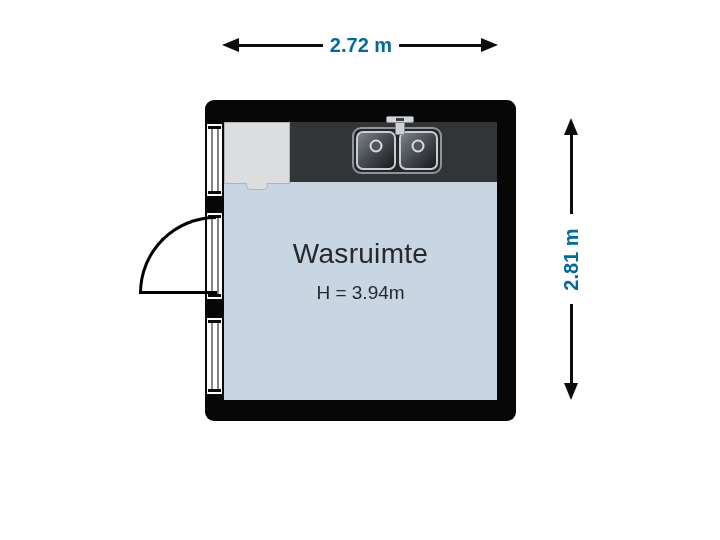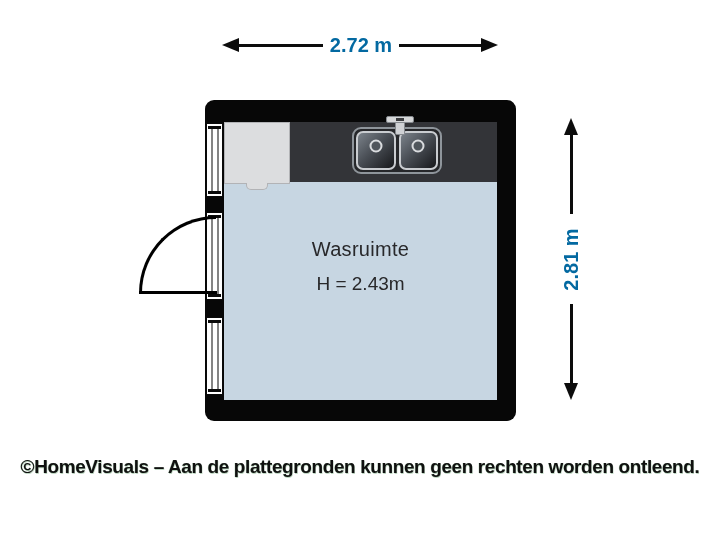--- a/index.html
+++ b/index.html
@@ -46,21 +46,21 @@
   .ah-right{left:481px;top:38px;border-top:7px solid transparent;border-bottom:7px solid transparent;border-left:17px solid #0c0c0c;}
   .ah-up  {left:564px;top:118px;border-left:7px solid transparent;border-right:7px solid transparent;border-bottom:17px solid #0c0c0c;}
   .ah-down{left:564px;top:383px;border-left:7px solid transparent;border-right:7px solid transparent;border-top:17px solid #0c0c0c;}
   .dim-pill{background:#ffffff;border-radius:10px;display:flex;align-items:center;justify-content:center;font-size:20px;font-weight:600;color:#0369a1;}
   .pill-top{left:323px;top:32px;width:76px;height:27px;}
   .pill-right{left:553px;top:214px;width:37px;height:90px;}
   .pill-right span{transform:rotate(-90deg);white-space:nowrap;}
 
   
   .room-labels{left:224px;top:238px;width:273px;text-align:center;color:#28282a;}
-  .room-name{font-size:20px;font-weight:500;letter-spacing:0.3px;}
+  .room-name{font-size:28px;font-weight:500;letter-spacing:0.3px;}
   .room-height{font-size:19px;margin-top:12px;}
 
   
   .footer{left:0;top:456px;width:720px;text-align:center;color:#101010;font-weight:700;
           text-shadow:0.5px 0.5px 0 rgba(70,140,80,0.35), -0.5px -0.5px 0 rgba(70,140,80,0.3);}
   .footer .l1{font-size:19px;letter-spacing:-0.4px;white-space:nowrap;}
   .footer .l2{font-size:20px;margin-top:5px;}
 </style>
 </head>
 <body>
@@ -92,32 +92,31 @@
   </div>
 <div class="abs window win3">
     <div class="mullion"></div>
   </div>
 
 <div class="abs door-arc"></div>
 <div class="abs door-leaf"></div>
 
 <div class="abs room-labels">
   <div class="room-name">Wasruimte</div>
-  <div class="room-height">H = 2.43m</div>
+  <div class="room-height">H = 3.94m</div>
 </div>
 
 <div class="abs dim-line-h"></div>
 <div class="abs ah ah-left"></div>
 <div class="abs ah ah-right"></div>
 <div class="abs dim-pill pill-top">
   <span>2.72 m</span>
 </div>
 
 <div class="abs dim-line-v"></div>
 <div class="abs ah ah-up"></div>
 <div class="abs ah ah-down"></div>
 <div class="abs dim-pill pill-right">
   <span>2.81 m</span>
 </div>
 
 <div class="abs footer">
-  <div class="l1">©HomeVisuals – Aan de plattegronden kunnen geen rechten worden ontleend.</div>
 </div>
 
 </body></html>

